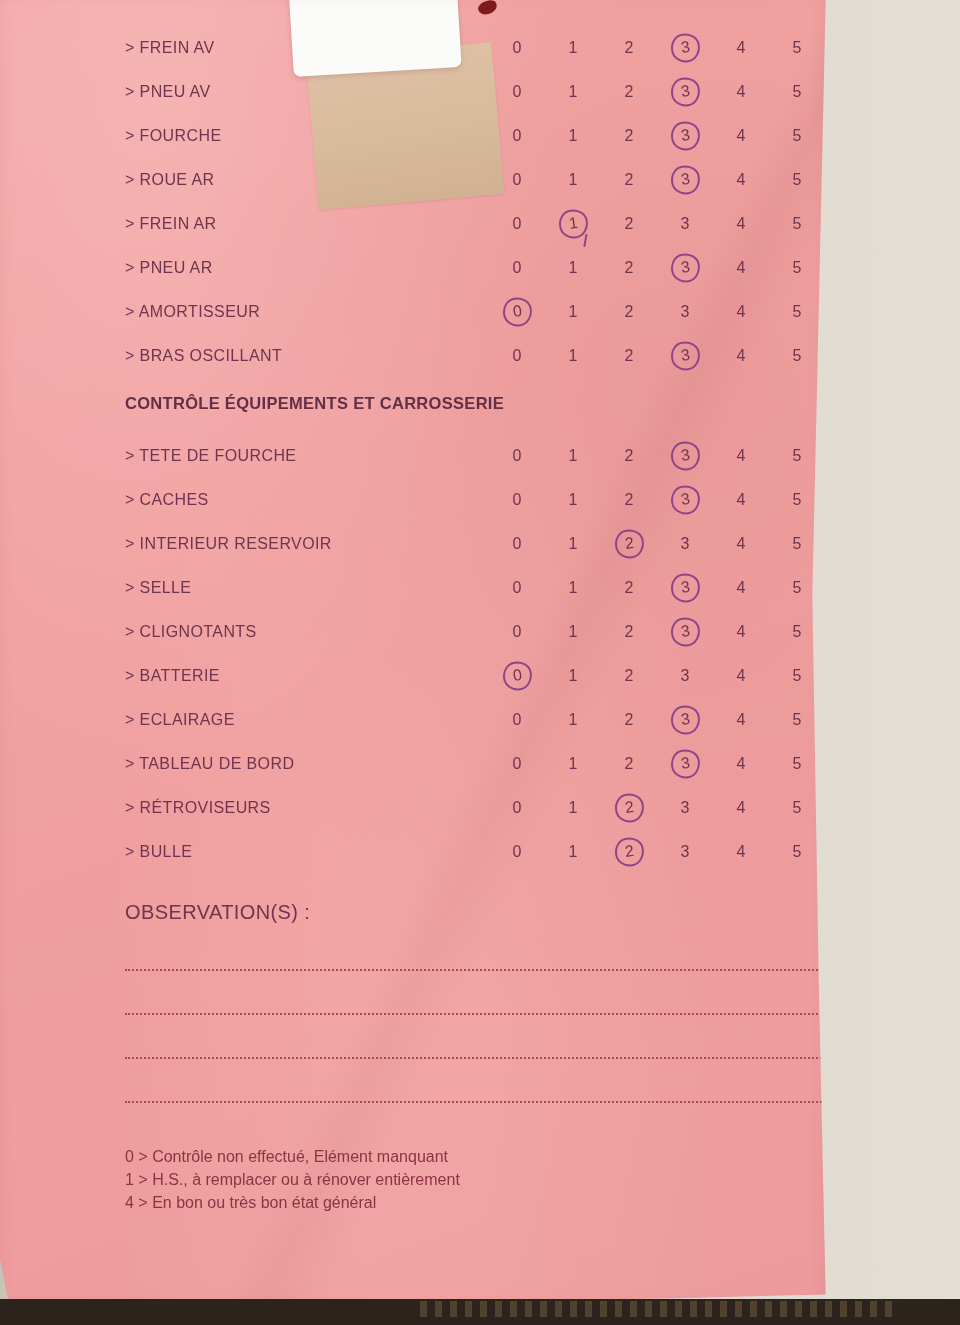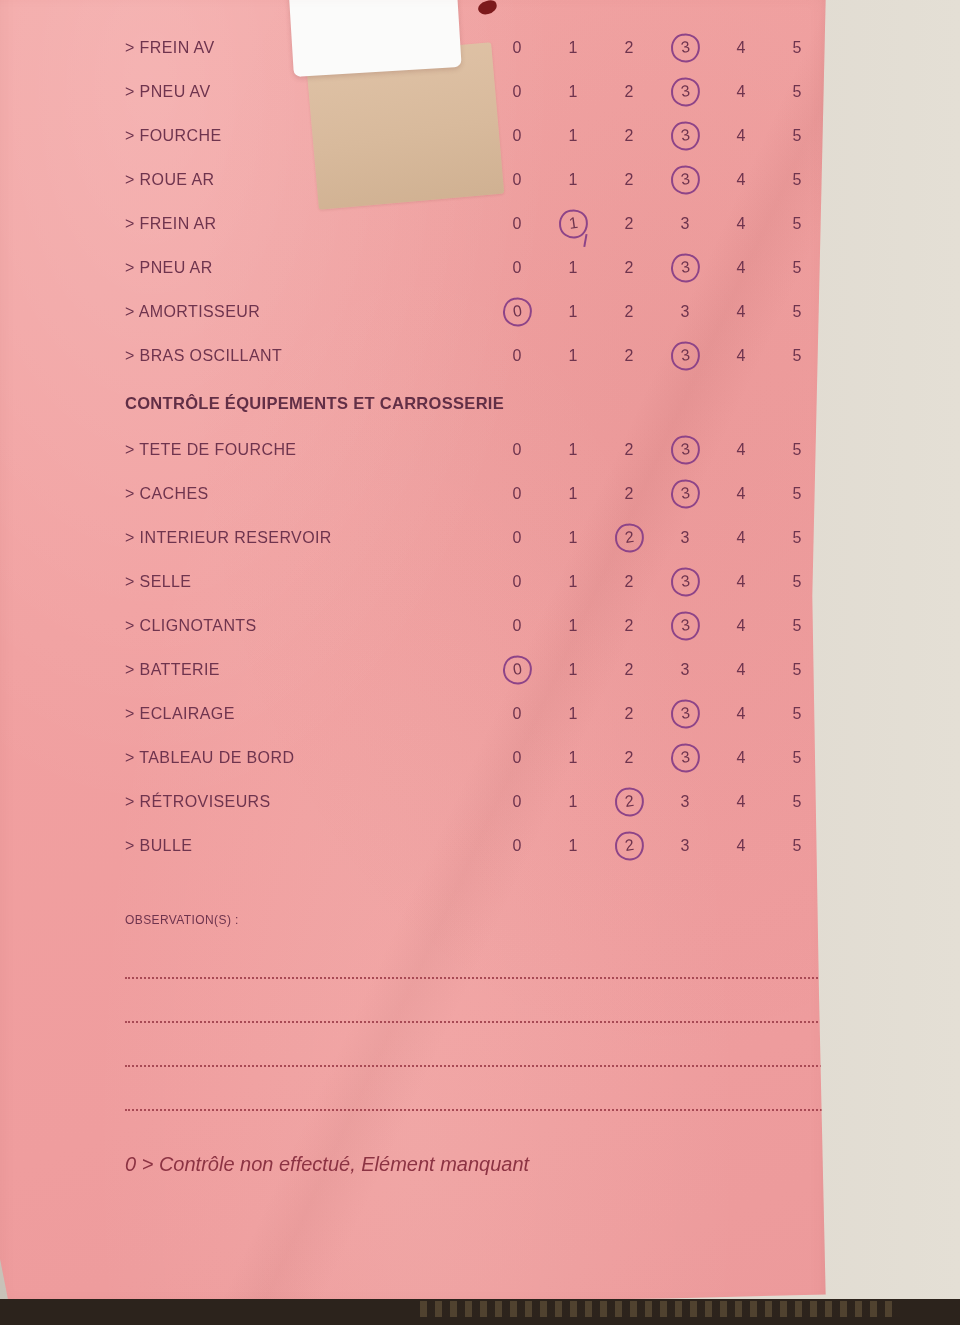--- a/index.html
+++ b/index.html
@@ -66,33 +66,33 @@
     border:2px solid #8d4488;
     border-radius:55% 62% 58% 64% / 62% 55% 66% 58%;
     transform:rotate(-8deg);
   }
   .tail .circ{position:relative;}
   .tail .circ::after{
     content:"";position:absolute;right:2px;bottom:-12px;width:2px;height:13px;
     background:#8d4488;transform:rotate(18deg);
   }
   .section-title{
-    margin:10px 0 10px 125px;height:30px;line-height:30px;
+    margin:10px 0 16px 125px;height:30px;line-height:30px;
     font-size:16.5px;font-weight:700;letter-spacing:.3px;color:#622f46;
   }
   .obs-label{
-    margin:38px 0 0 125px;height:28px;line-height:28px;font-size:12px;letter-spacing:.4px;
+    margin:24px 0 0 125px;height:28px;line-height:28px;font-size:20px;letter-spacing:.4px;
   }
   .rule{
     height:1px;margin:41px 0 0 125px;width:708px;
     border-bottom:2px dotted #a84a55;
   }
   .rule.first{margin-top:42px;}
   .legend{margin:42px 0 0 125px;color:#8c3343;}
-  .legend-line{font-size:20px;line-height:23px;white-space:nowrap;font-style:italic;}
+  .legend-line{font-size:16px;line-height:23px;white-space:nowrap;}
 </style>
 </head>
 <body>
 
 <div class="paper">
   <div class="tape"></div>
   <div class="white-note"></div>
 
   <div class="form">
     <div id="rows">
@@ -262,20 +262,22 @@
       </div>
     <div class="obs-label">OBSERVATION(S) :</div>
     <div id="rules">
         <div class="rule first"></div>
         <div class="rule"></div>
         <div class="rule"></div>
         <div class="rule"></div>
       </div>
     <div class="legend" id="legend">
         <div class="legend-line">0 &gt; Contrôle non effectué, Elément manquant</div>
+        <div class="legend-line">1 &gt; H.S., à remplacer ou à rénover entièrement</div>
+        <div class="legend-line">4 &gt; En bon ou très bon état général</div>
       </div>
   </div>
 </div>
 
 <div class="red-mark"></div>
 
 <div class="bottom-strip">
   <div class="flecks"></div>
 </div>
 

